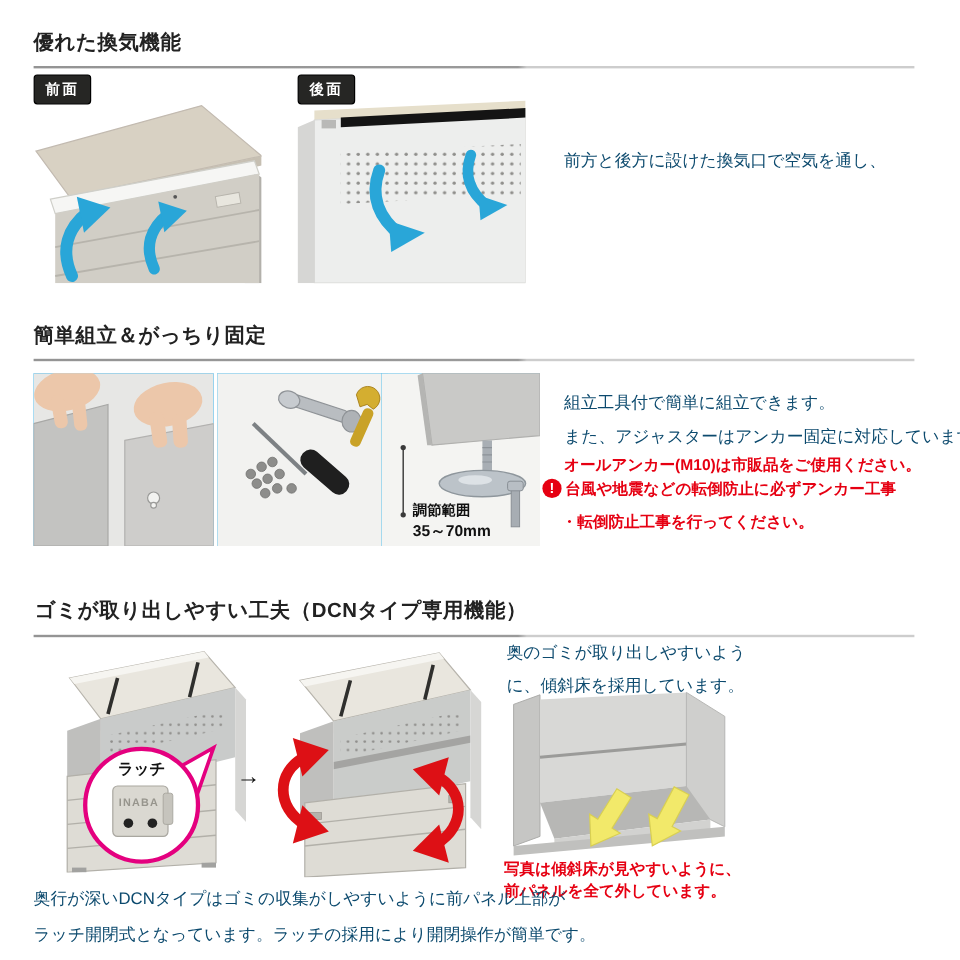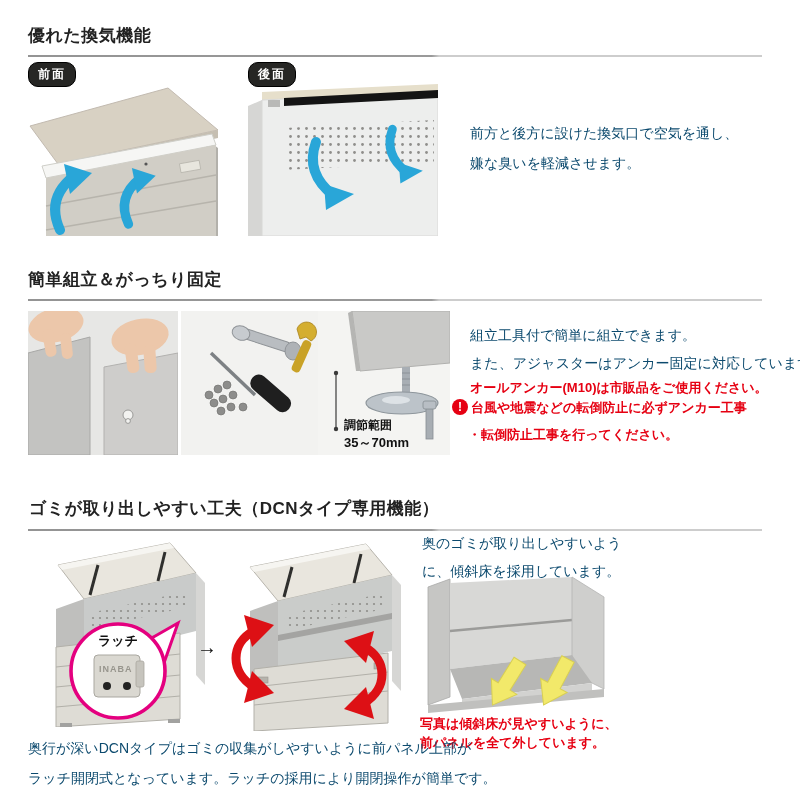--- a/index.html
+++ b/index.html
@@ -5,21 +5,21 @@
   html,body{margin:0;padding:0;}
   body{
     width:800px;height:800px;background:#ffffff;position:relative;overflow:hidden;
     font-family:"Liberation Sans","DejaVu Sans",sans-serif;color:#333;
   }
   .abs{position:absolute;}
   .sec-title{font-size:17px;font-weight:800;color:#222;letter-spacing:0.5px;}
   .sec-line{height:2px;background:linear-gradient(to right,#949494 0%,#9a9a9a 55%,#cdcdcd 56%,#cdcdcd 100%);}
   .badge{
     display:inline-block;background:#262624;color:#fff;font-size:12px;font-weight:700;
-    padding:3px 9px;border-radius:10px;letter-spacing:2px;border:1px solid #000;
+    padding:3px 9px;border-radius:3px;letter-spacing:2px;border:1px solid #000;
   }
   .jtext{font-size:14px;color:#0c4a6e;line-height:30px;white-space:nowrap;}
   .jtext-block span{display:block;}
   .red-note{font-size:13px;font-weight:700;color:#e60012;white-space:nowrap;}
   .warn-row{display:flex;align-items:flex-start;}
   .warn-icon{
     display:inline-block;width:16px;height:16px;border-radius:50%;background:#e60012;color:#fff;
     font-size:12px;font-weight:800;text-align:center;line-height:16px;margin-right:3px;flex:0 0 auto;
   }
   .photo{background:#0ea5e9;}
@@ -76,21 +76,20 @@
     </g>
     <g transform="translate(138,48) scale(0.8)">
       <path d="M8,4 C0,26 8,44 26,58" stroke="#29a6d8" stroke-width="11" fill="none" stroke-linecap="round"></path>
       <polygon points="16,46 46,56 18,72" fill="#29a6d8"></polygon>
     </g>
   </svg>
 </div>
 
 <div class="abs jtext jtext-block" style="left:470px;top:118px;">
   <span>前方と後方に設けた換気口で空気を通し、</span>
-  <span>嫌な臭いを軽減させます。</span>
 </div>
 
 <div class="abs sec-title" style="left:28px;top:268px;">簡単組立＆がっちり固定</div>
 <div class="abs sec-line" style="left:28px;top:299px;width:734px;"></div>
 
 <div class="abs photo" style="left:28px;top:311px;width:150px;height:144px;">
   <svg width="150" height="144" viewBox="0 0 150 144">
     <rect width="150" height="144" fill="#e7e7e5"></rect>
     <polygon points="0,42 62,26 62,144 0,144" fill="#c3c3c1" stroke="#a8a8a6" stroke-width="1"></polygon>
     <polygon points="76,56 150,42 150,144 76,144" fill="#cecdcb" stroke="#b2b1af" stroke-width="1"></polygon>

